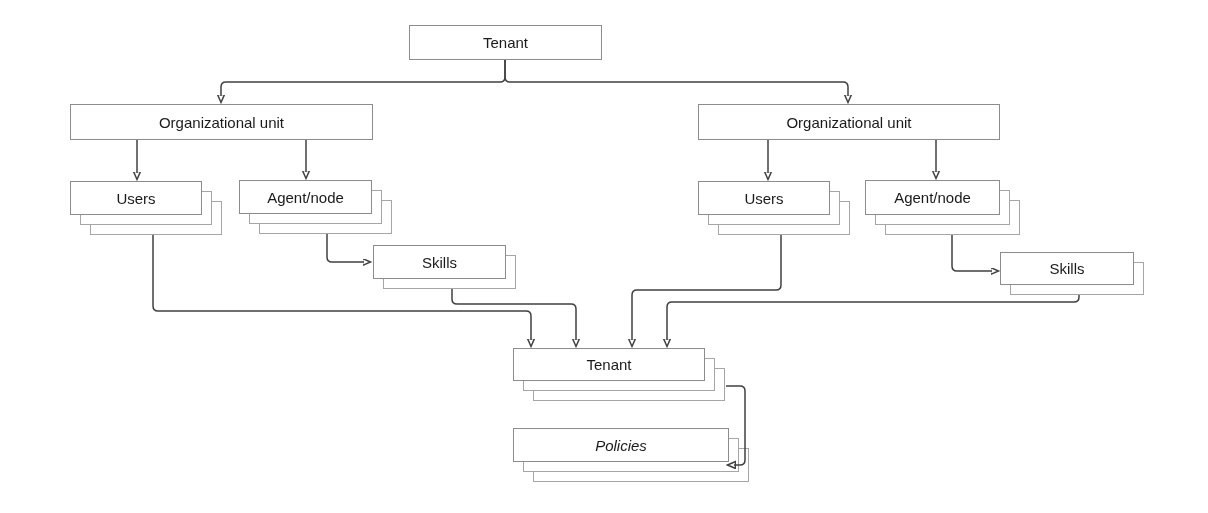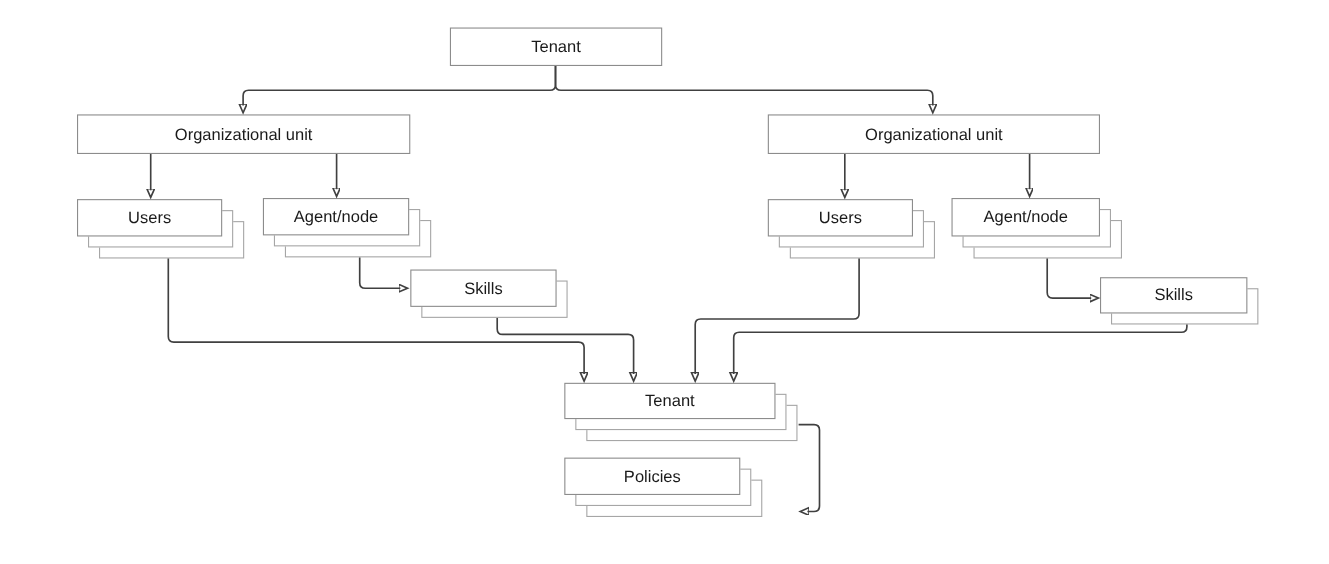--- a/index.html
+++ b/index.html
@@ -77,21 +77,21 @@
     <div class="layer mid"></div>
     <div class="face">Skills</div>
   </div>
 
   <div class="node" style="left:513px;top:348px;width:192px;height:33px;">
     <div class="layer deep"></div>
     <div class="layer mid"></div>
     <div class="face">Tenant</div>
   </div>
 
-  <div class="node" style="left:513px;top:416px;width:160px;height:34px;">
+  <div class="node" style="left:513px;top:428px;width:216px;height:34px;font-style:italic;">
     <div class="layer deep"></div>
     <div class="layer mid"></div>
     <div class="face">Policies</div>
   </div>
 
   <svg class="wires" width="1208" height="513" viewBox="0 0 1208 513">
     <defs>
       <marker id="arr" markerWidth="10" markerHeight="10" refX="1.5" refY="3.5" orient="auto" markerUnits="userSpaceOnUse">
         <path d="M0,0 L8,3.5 L0,7 Z" fill="#404040" stroke="none"></path>
       </marker>

